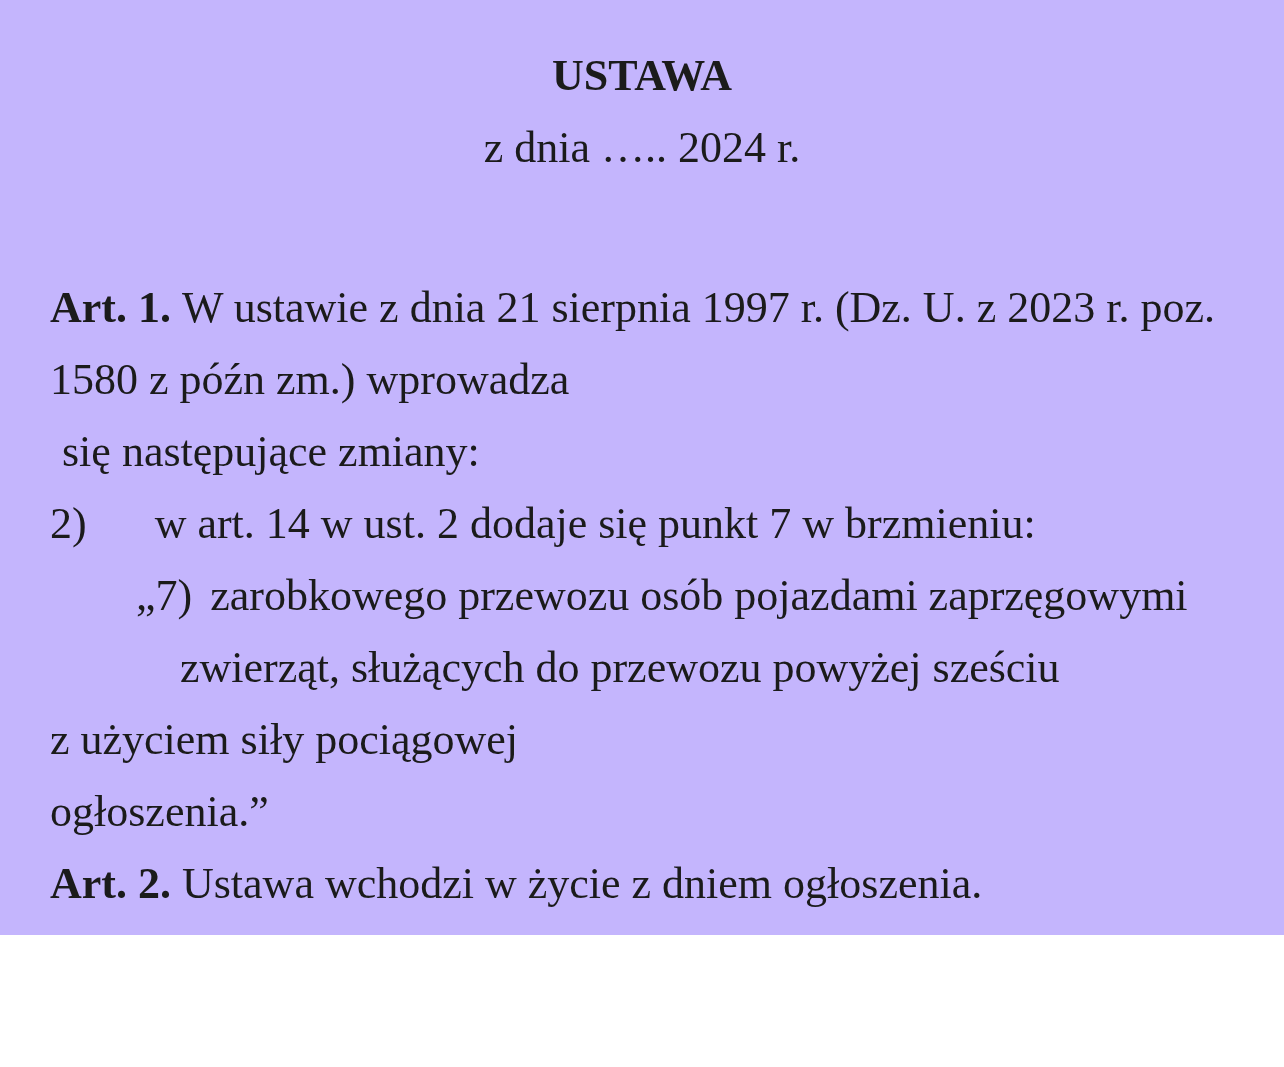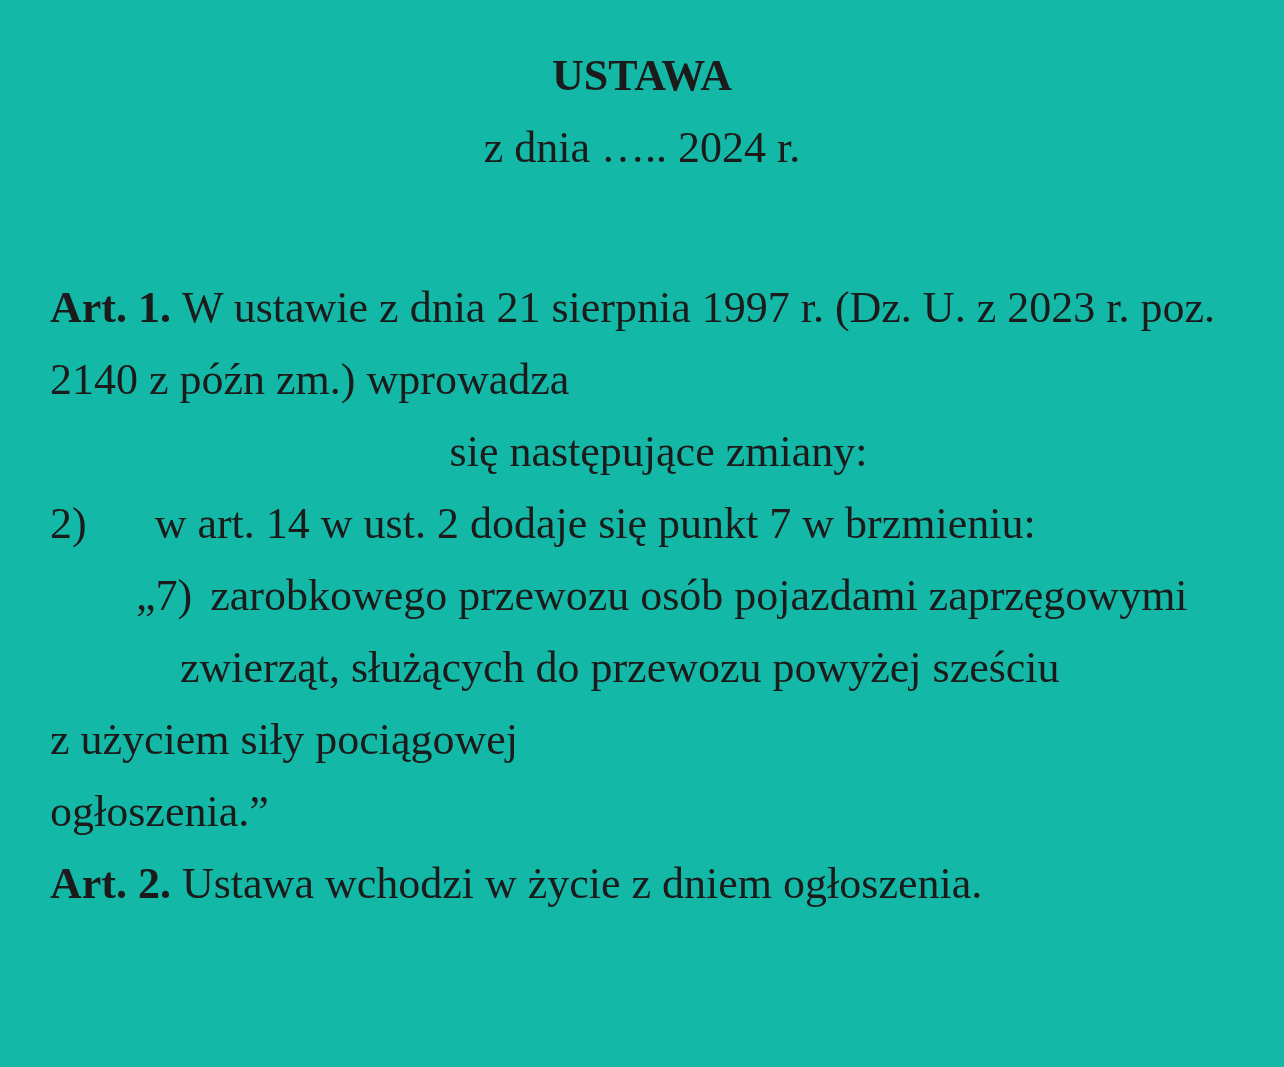--- a/index.html
+++ b/index.html
@@ -3,22 +3,22 @@
 <meta charset="utf-8">
 <style>
   html, body {
     margin: 0;
     padding: 0;
     background: #ffffff;
   }
   .page {
     position: relative;
     width: 1284px;
-    height: 1067px;
-    background: #14b8a6;
+    height: 935px;
+    background: #c4b5fd;
     overflow: hidden;
     font-family: "Liberation Serif", "DejaVu Serif", serif;
     color: #1b1b1b;
     font-size: 44px;
     line-height: 72px;
   }
   .title-block {
     padding-top: 40px;
     text-align: center;
   }
@@ -31,21 +31,21 @@
     padding-left: 50px;
     padding-right: 29px;
   }
   .line {
     white-space: nowrap;
   }
   .label {
     font-weight: bold;
     margin-right: 11px;
   }
-  .indent-space   { padding-left: 12px; text-align: center; }
+  .indent-space   { padding-left: 12px; }
   .indent-point7  { padding-left: 86px; }
   .indent-hang    { padding-left: 130px; }
   .tab-after-marker { display: inline-block; margin-left: 68px; }
   .gap-after-quote  { display: inline-block; margin-left: 18px; }
 </style>
 </head>
 <body>
 
 <div class="page">
 
@@ -53,21 +53,21 @@
     <div class="title-line bold">USTAWA</div>
     <div class="title-line">z dnia ….. 2024 r.</div>
   </div>
 
   <div class="content">
 
     <div class="line">
       <span class="label">Art. 1.</span><span>W ustawie z dnia 21 sierpnia 1997 r. (Dz. U. z 2023 r. poz.</span>
     </div>
 
-    <div class="line">2140 z późn zm.) wprowadza</div>
+    <div class="line">1580 z późn zm.) wprowadza</div>
 
     <div class="line indent-space">się następujące zmiany:</div>
 
     <div class="line">
       <span>2)</span><span class="tab-after-marker">w art. 14 w ust. 2 dodaje się punkt 7 w brzmieniu:</span>
     </div>
 
     <div class="line indent-point7">
       <span>„7)</span><span class="gap-after-quote">zarobkowego przewozu osób pojazdami zaprzęgowymi</span>
     </div>

